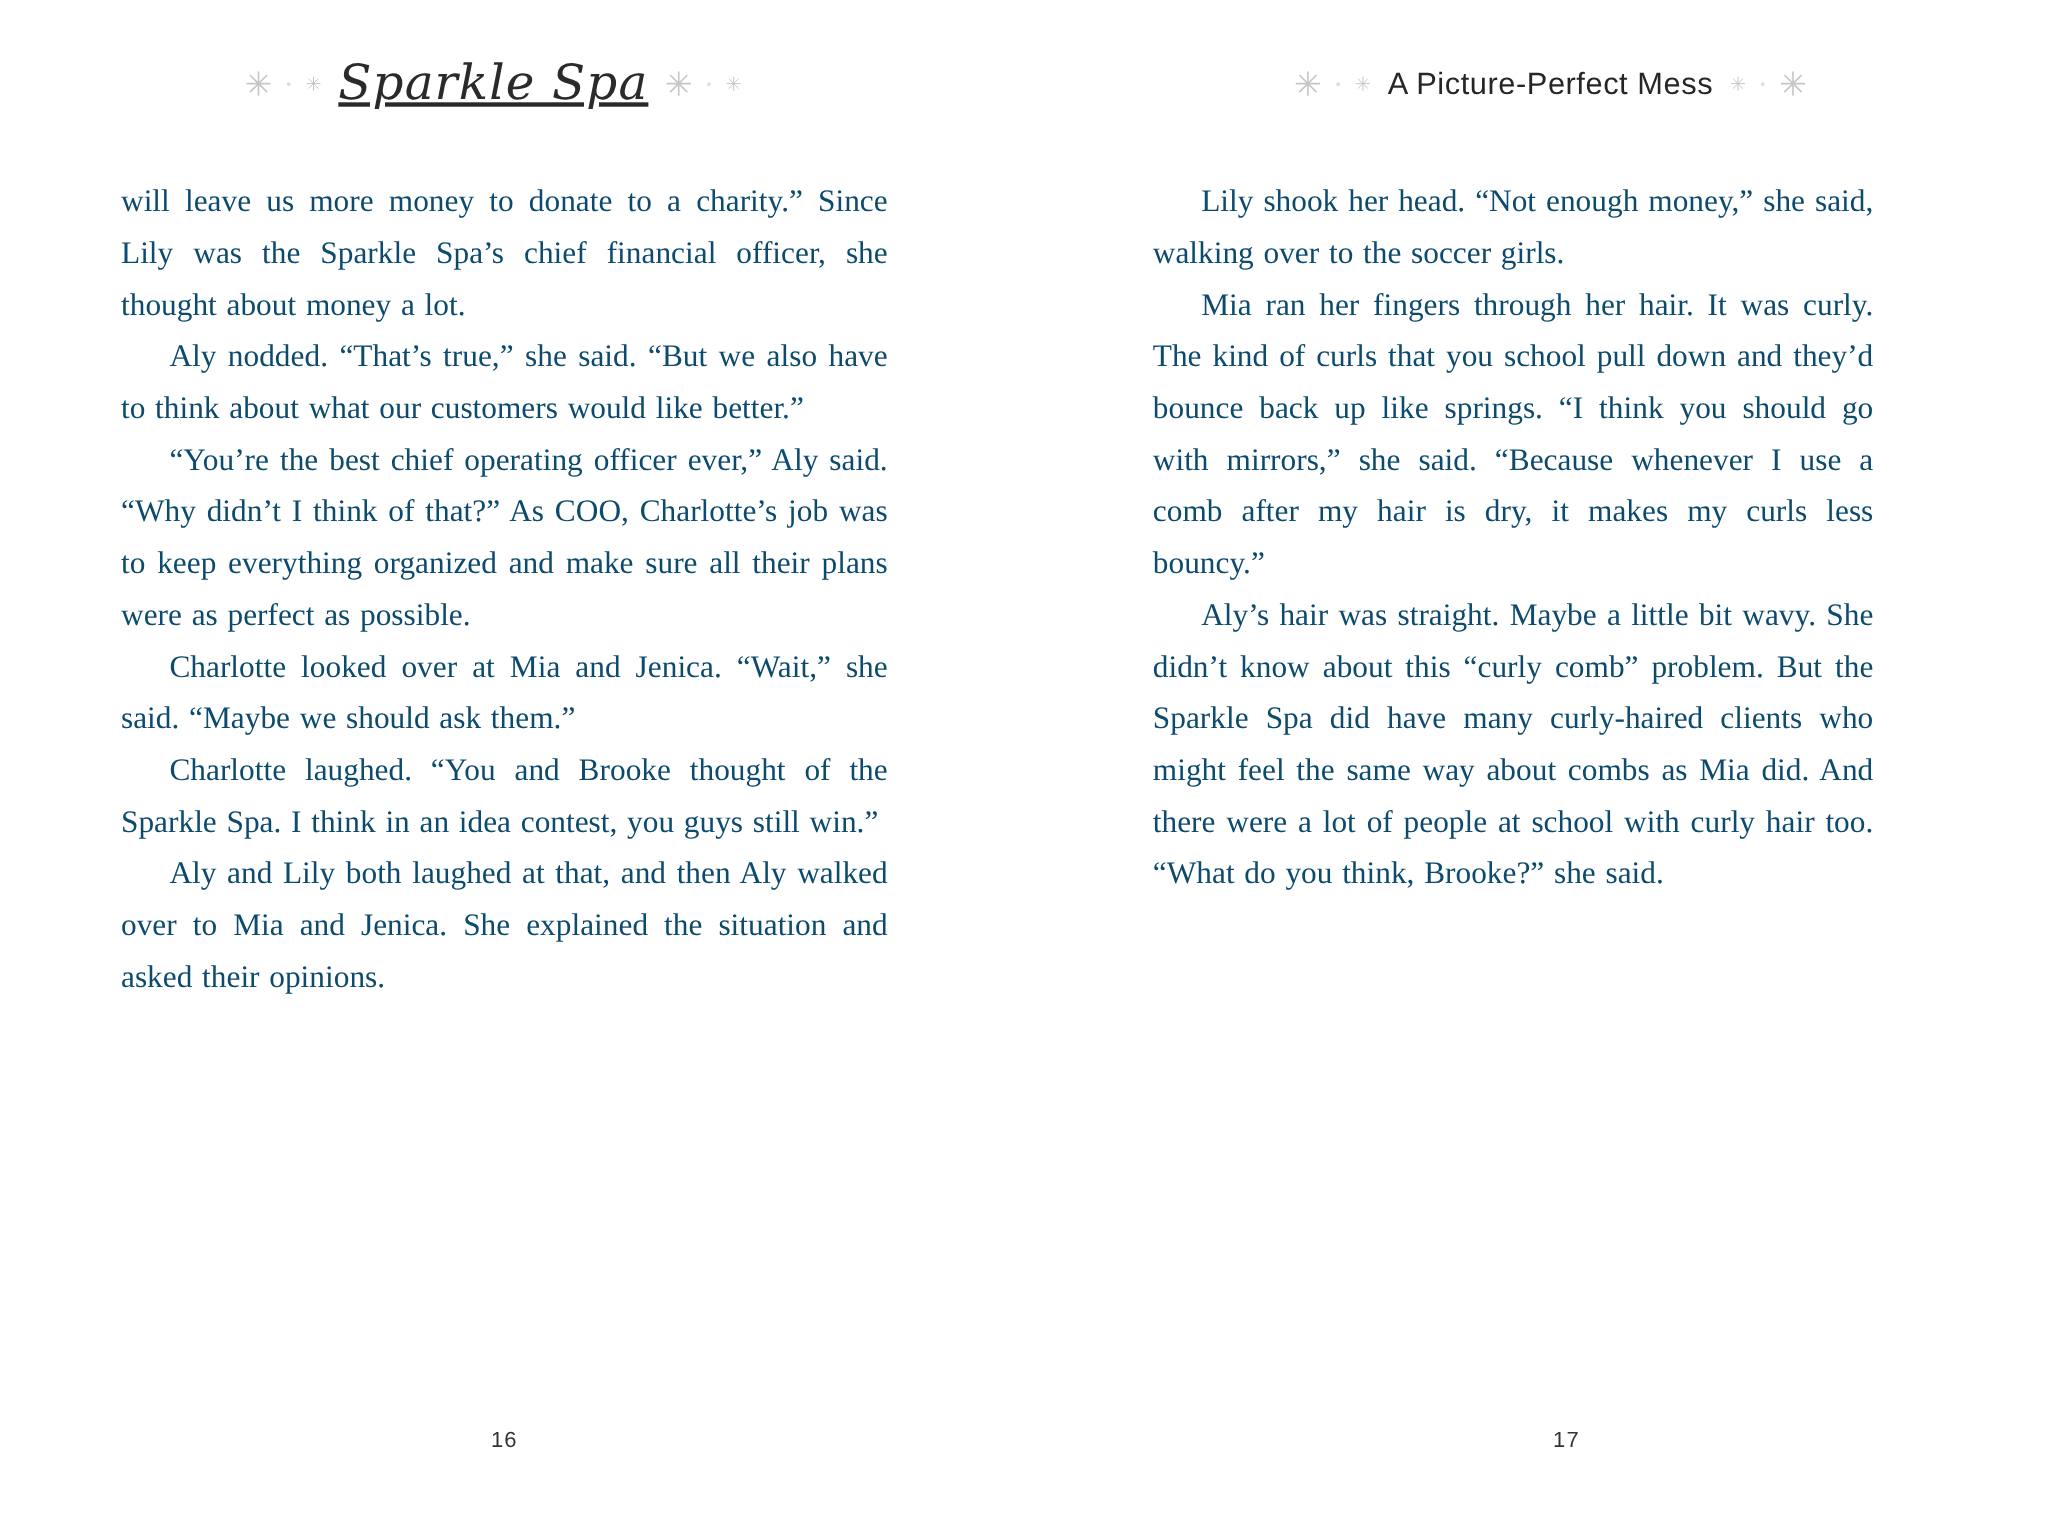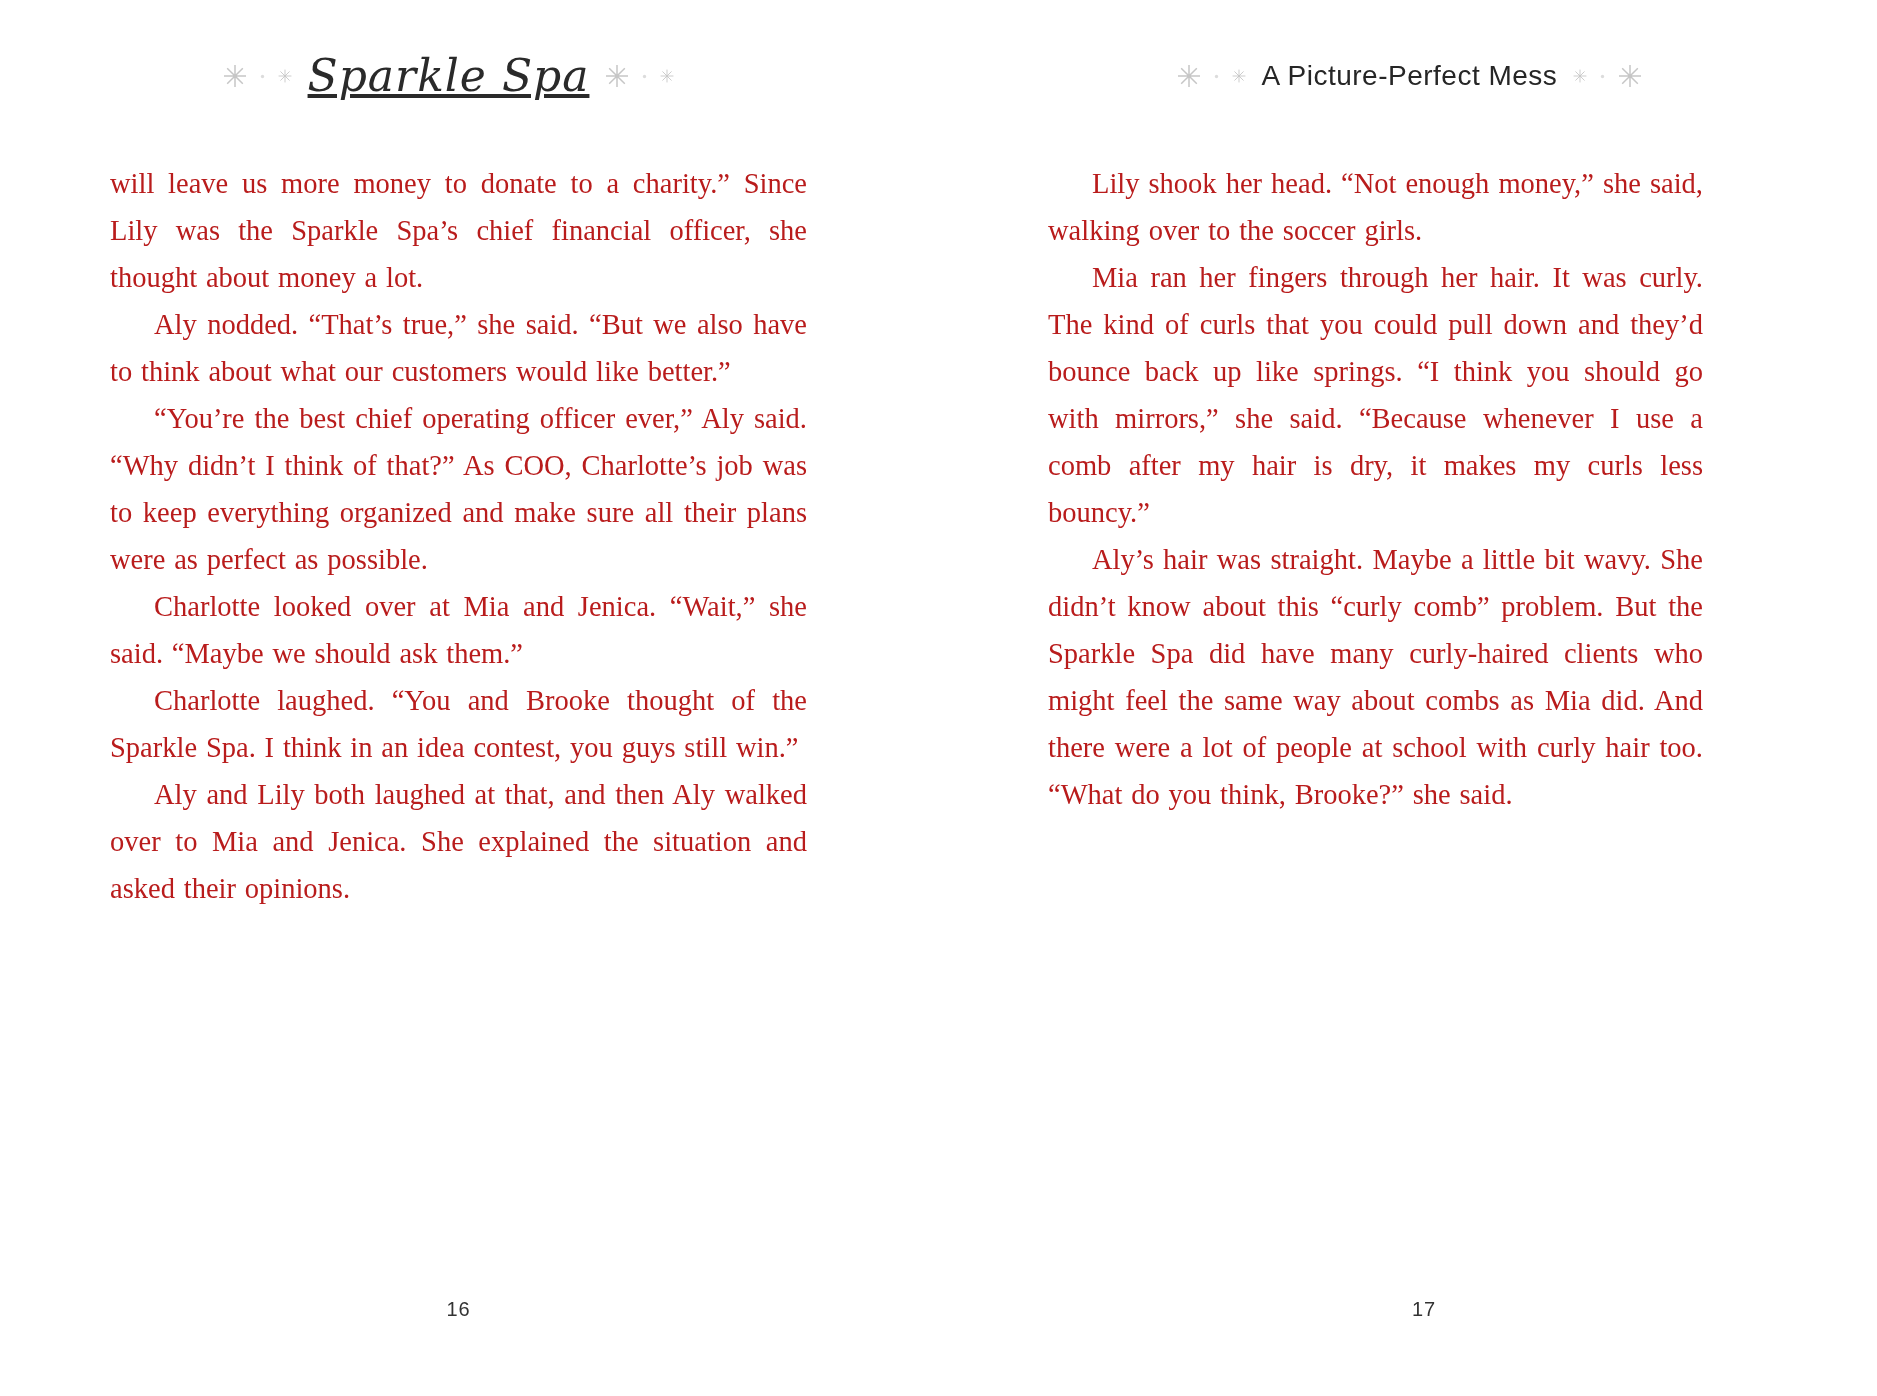--- a/index.html
+++ b/index.html
@@ -38,21 +38,21 @@
     letter-spacing: 0.5px; color: #262626;
   }
 
   .stars { display: flex; align-items: center; gap: 12px; }
   .stars svg { display: block; }
 
   .body-text {
     position: absolute; top: 160px; left: 0; right: 0;
     font-size: 28.5px; line-height: 47px;
     text-align: justify; word-spacing: 0.06em;
-    color: #b91c1c;
+    color: #0c4a6e;
   }
   .para { margin: 0; }
   .para.indent { text-indent: 44px; }
 
   .page-number {
     position: absolute; top: 1298px; left: 0; right: 0;
     text-align: center;
     font-family: "Liberation Sans", sans-serif;
     font-size: 20px; letter-spacing: 1px; color: #333333;
   }
@@ -124,20 +124,20 @@
             <circle cx="5" cy="5" r="2.4" fill="#dcdcdc"></circle>
           </svg>
           <svg width="24" height="24" viewBox="0 0 24 24">
             <path d="M12 1v22M1 12h22M4.2 4.2l15.6 15.6M19.8 4.2L4.2 19.8" stroke="#c6c6c6" stroke-width="1.5" fill="none"></path>
           </svg>
         </span>
     </header>
 
     <div class="body-text">
         <p class="para indent">Lily shook her head. “Not enough money,” she said, walking over to the soccer girls.</p>
-        <p class="para indent">Mia ran her fingers through her hair. It was curly. The kind of curls that you could pull down and they’d bounce back up like springs. “I think you should go with mirrors,” she said. “Because whenever I use a comb after my hair is dry, it makes my curls less bouncy.”</p>
+        <p class="para indent">Mia ran her fingers through her hair. It was curly. The kind of curls that you school pull down and they’d bounce back up like springs. “I think you should go with mirrors,” she said. “Because whenever I use a comb after my hair is dry, it makes my curls less bouncy.”</p>
         <p class="para indent">Aly’s hair was straight. Maybe a little bit wavy. She didn’t know about this “curly comb” problem. But the Sparkle Spa did have many curly-haired clients who might feel the same way about combs as Mia did. And there were a lot of people at school with curly hair too. “What do you think, Brooke?” she said.</p>
       </div>
 
     <div class="page-number">17</div>
   </section>
 
 </div>
 
 </body></html>

